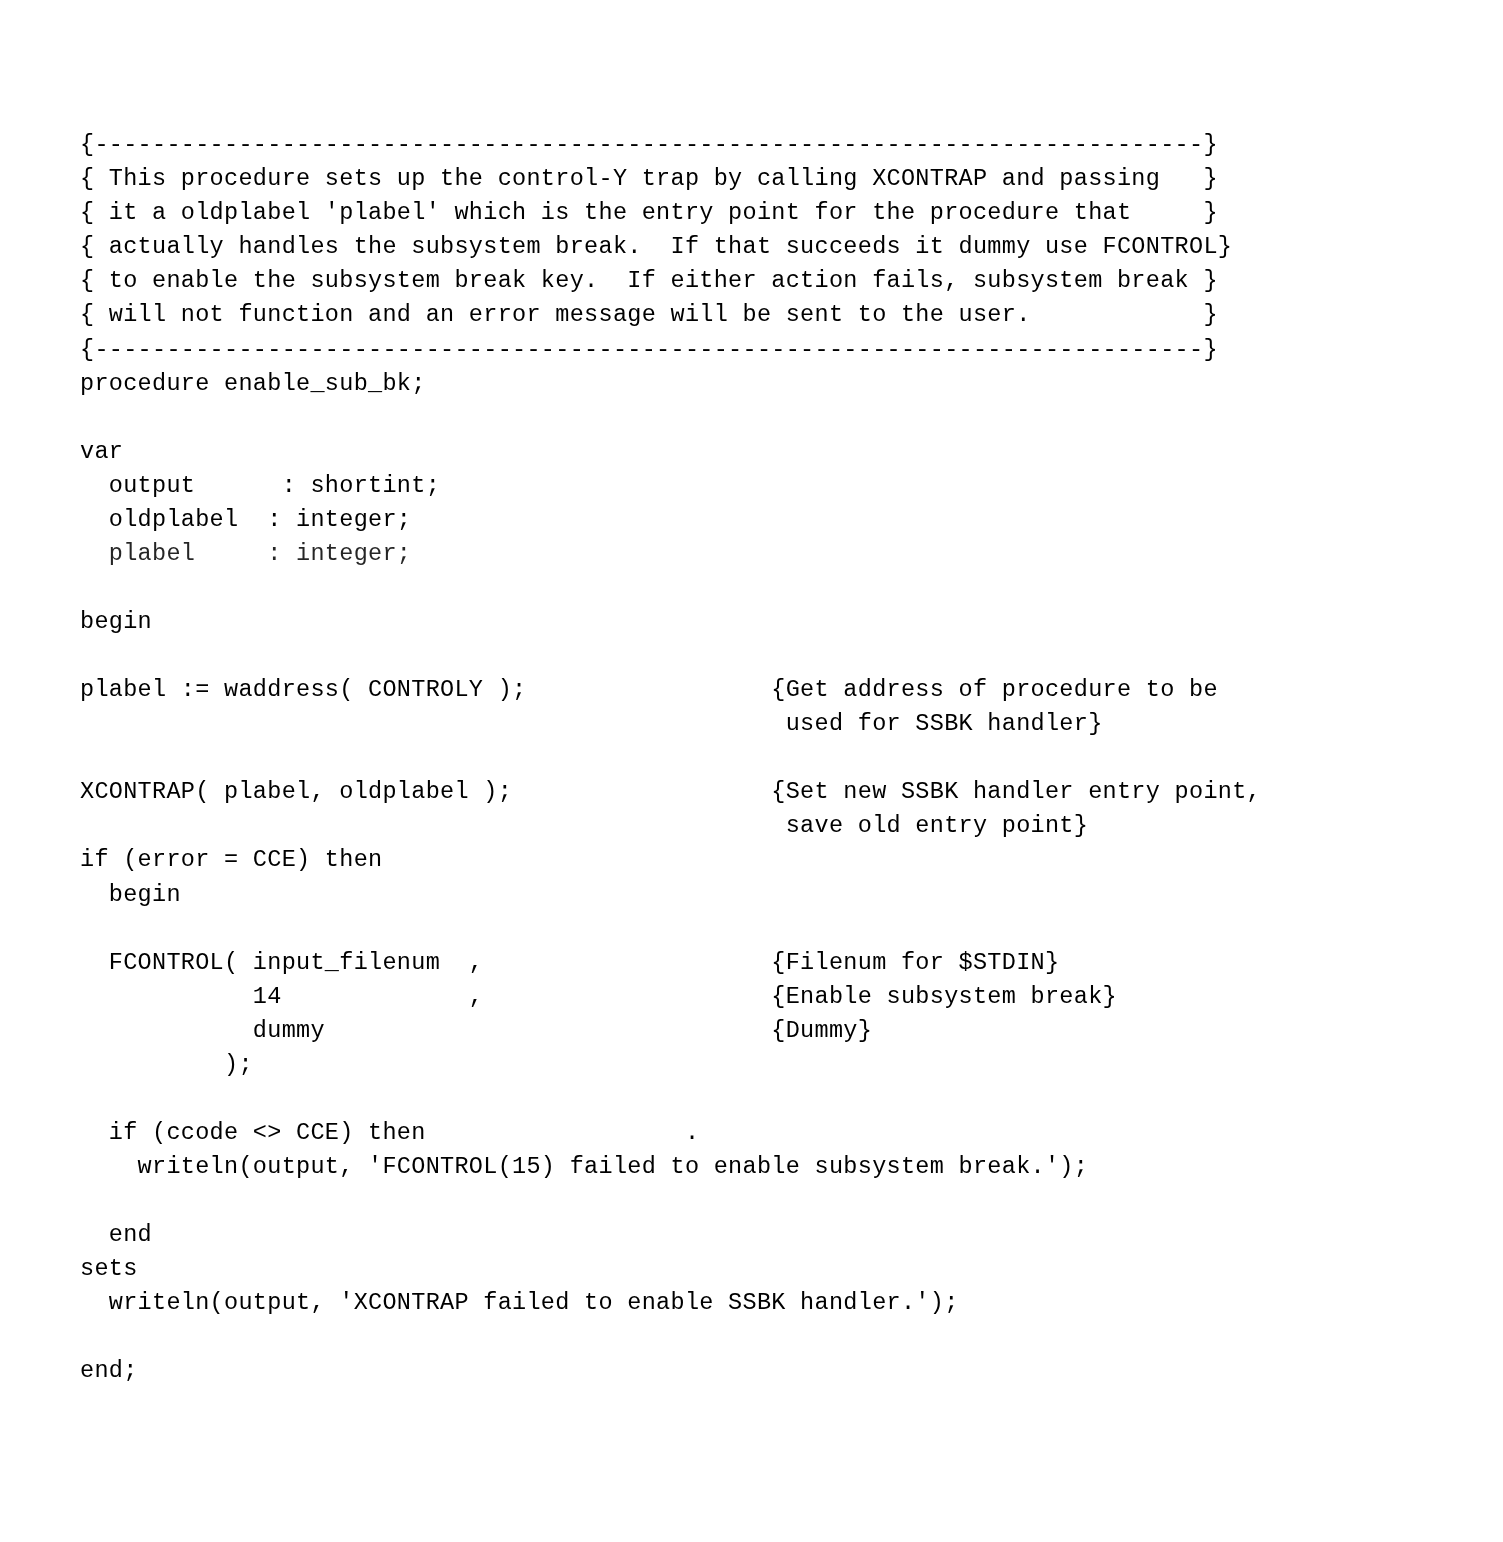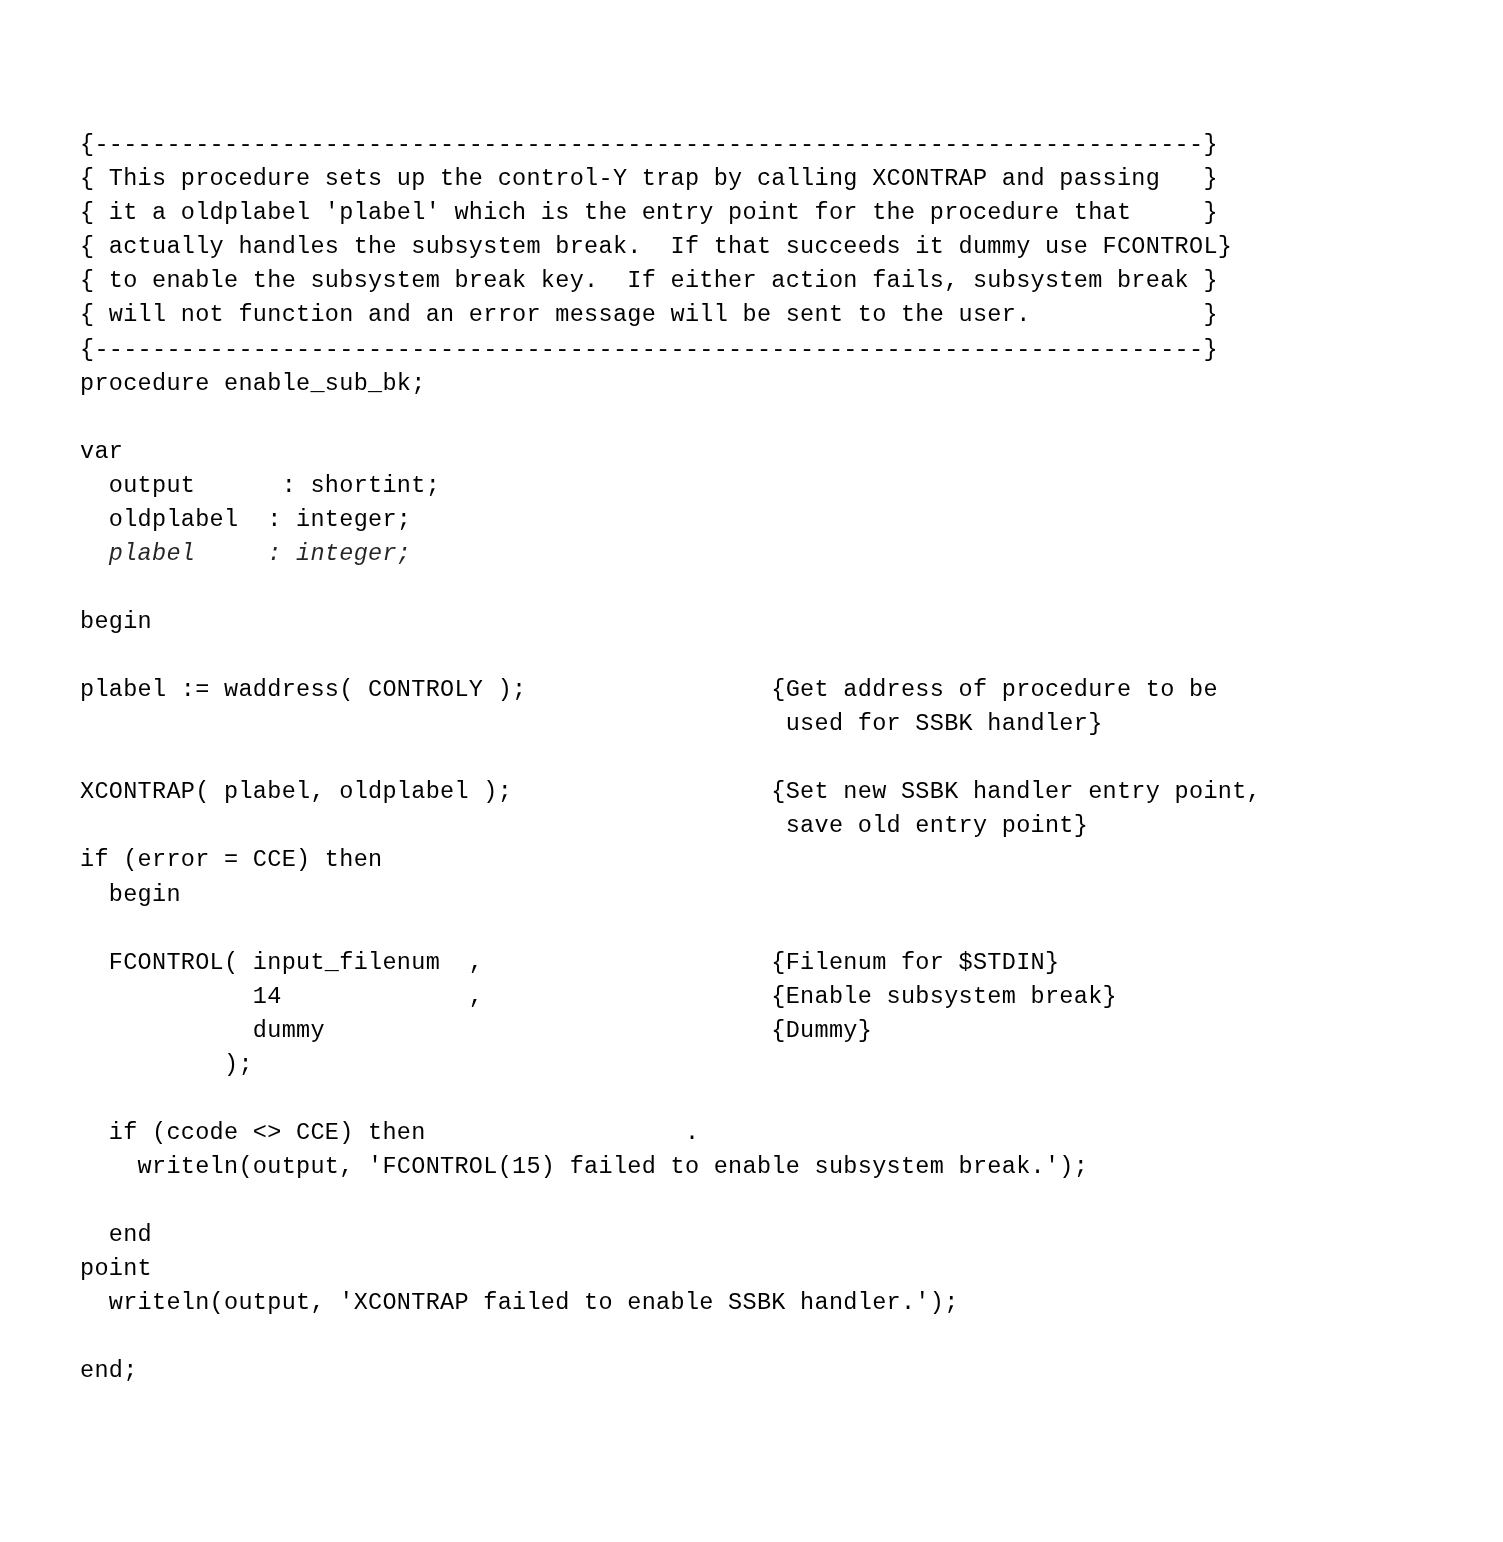--- a/index.html
+++ b/index.html
@@ -9,21 +9,20 @@
     font-family: "Courier New", Courier, monospace;
     font-size: 23.5px;
     line-height: 1.45;
     color: #000;
     white-space: pre;
     letter-spacing: 0.3px;
   }
   .fuzzy {
     filter: blur(0.6px);
     opacity: 0.85;
-    font-style: italic;
   }
 </style>
 </head>
 <body>
 
 <div id="code"><span>{-----------------------------------------------------------------------------}</span>
 <span>{ This procedure sets up the control-Y trap by calling XCONTRAP and passing   }</span>
 <span>{ it a oldplabel 'plabel' which is the entry point for the procedure that     }</span>
 <span>{ actually handles the subsystem break.  If that succeeds it dummy use FCONTROL}</span>
 <span>{ to enable the subsystem break key.  If either action fails, subsystem break }</span>
@@ -48,18 +47,18 @@
 <span></span>
 <span>  FCONTROL( input_filenum  ,                    {Filenum for $STDIN}</span>
 <span>            14             ,                    {Enable subsystem break}</span>
 <span>            dummy                               {Dummy}</span>
 <span>          );</span>
 <span></span>
 <span>  if (ccode &lt;&gt; CCE) then                  .</span>
 <span>    writeln(output, 'FCONTROL(15) failed to enable subsystem break.');</span>
 <span></span>
 <span>  end</span>
-<span>point</span>
+<span>sets</span>
 <span>  writeln(output, 'XCONTRAP failed to enable SSBK handler.');</span>
 <span></span>
 <span>end;</span>
 </div>
 
 
 </body></html>

